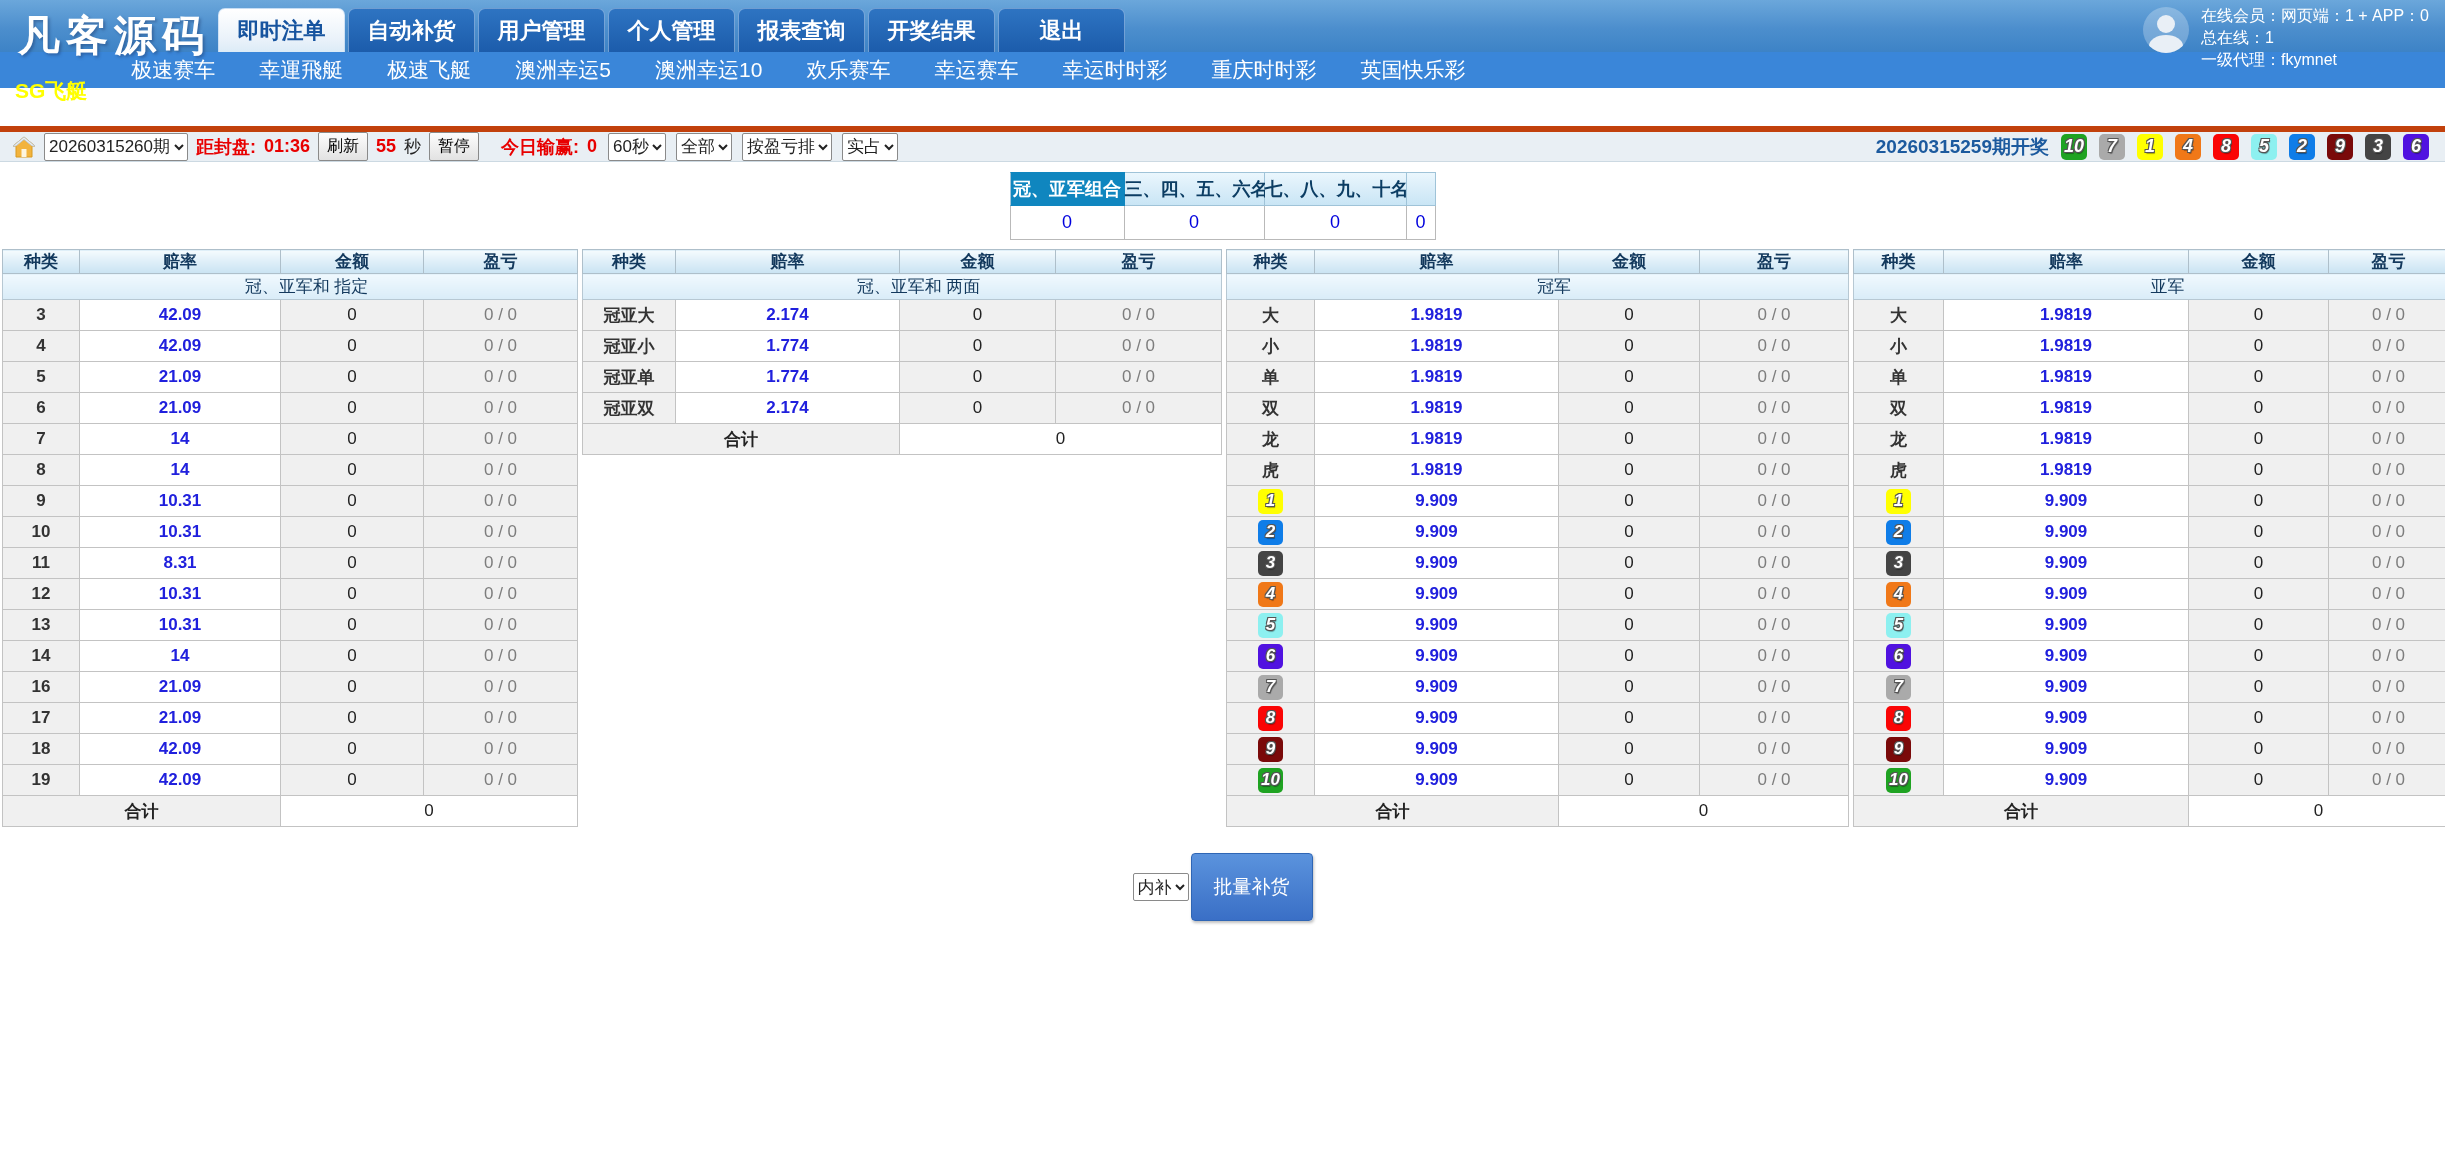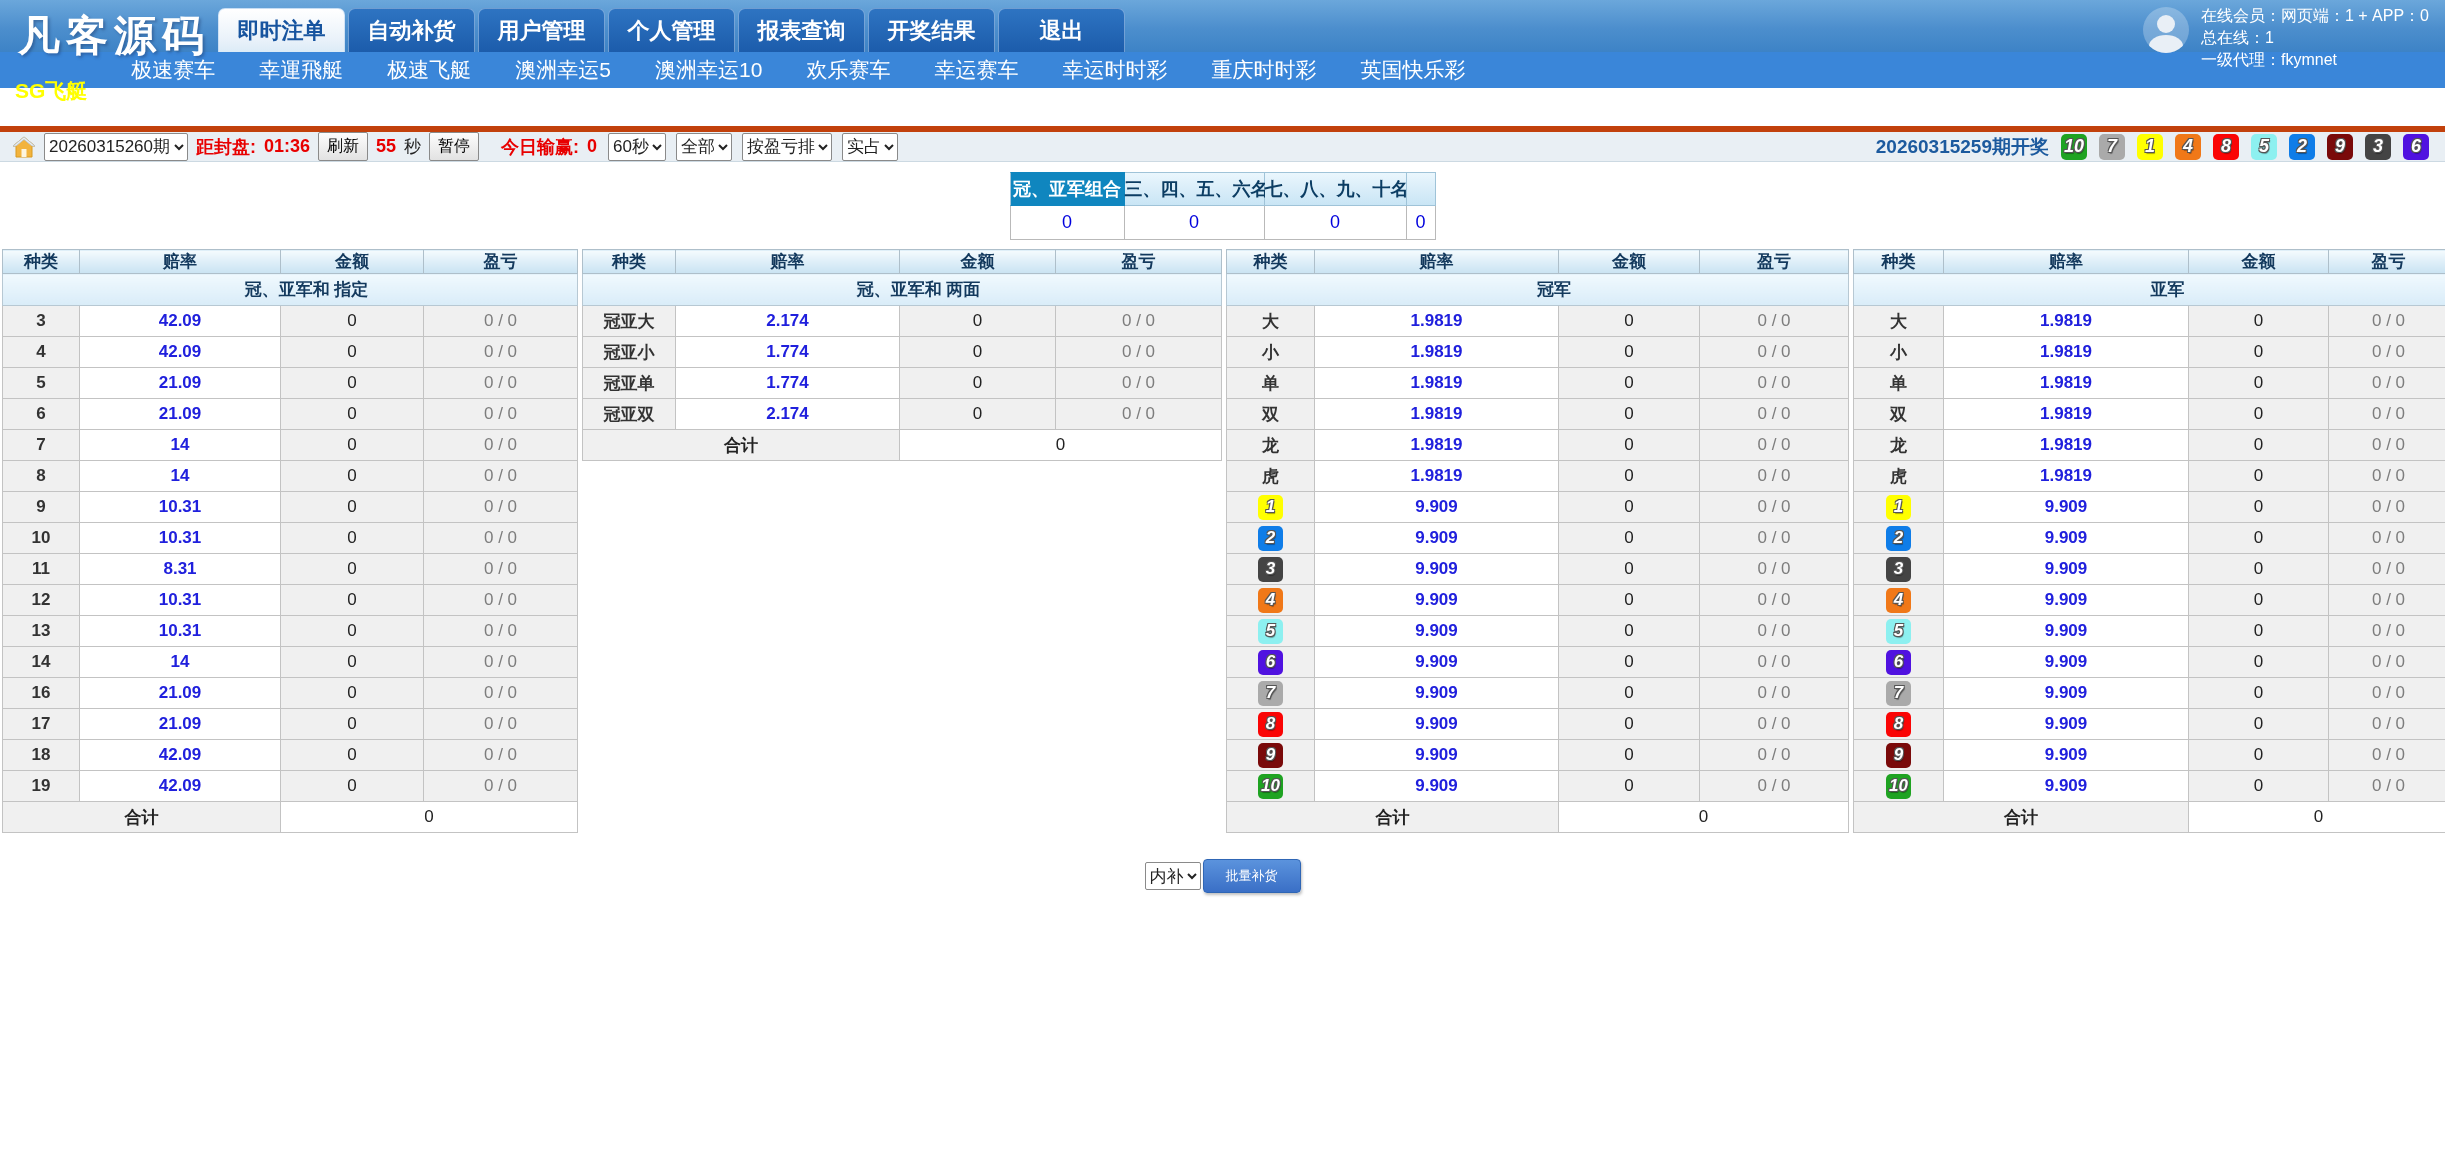--- a/index.html
+++ b/index.html
@@ -69,31 +69,31 @@
   .sum-col:first-child .sum-val { border-left:1px solid #b9b9b9; }
 
   
   .tables { display:flex; align-items:flex-start; gap:4px; padding-left:2px; margin-top:9px; }
   table.bt { border-collapse:collapse; table-layout:fixed; }
   .bt th, .bt td { border:1px solid #c3c3c3; height:31px; font-size:17px;
     text-align:center; overflow:hidden; white-space:nowrap; }
   .bt th.colhead { background:linear-gradient(180deg,#f5fbfe 0%,#dcedf7 55%,#c9e3f2 100%);
     color:#13395d; font-weight:bold; height:20px; border-color:#aebfca; }
   .bt th.grouphead { background:linear-gradient(180deg,#f0f9fe 0%,#d9ecf8 100%);
-    color:#13395d; font-weight:bold; height:32px; border-color:#b7c8d3;padding-left:33px; }
+    color:#13395d; font-weight:normal; height:26px; border-color:#b7c8d3;padding-left:33px; }
   .cell-name { background:#f0f0f0; color:#333; font-weight:bold; }
   .cell-odds { background:#fff; color:#2020dd; font-weight:bold; cursor:pointer; }
   .cell-amount { background:#f0f0f0; color:#222; }
   .cell-pl { background:#f0f0f0; color:#7d7d7d; }
   .total-label { background:#f0f0f0; color:#222; font-weight:bold; }
   .total-value { background:#fff; color:#222; }
 
   
   .footer { display:flex; justify-content:center; align-items:center; gap:2px; margin-top:26px; }
-  .supply-btn { font-size:13px; color:#fff; padding:7px 22px; border:1px solid #2f66b5;
+  .supply-btn { font-size:19px; color:#fff; padding:20px 22px; border:1px solid #2f66b5;
     border-radius:4px; background:linear-gradient(180deg,#5b93dd 0%,#3a6fc6 100%);
     box-shadow:1px 2px 3px rgba(0,0,0,.25); cursor:pointer; font-family:inherit; }
 </style>
 </head>
 <body>
 
 <div class="banner">
   <div class="logo">凡客源码</div>
   <div class="main-tabs" id="main-tabs">
       <div class="main-tab active">即时注单</div>

